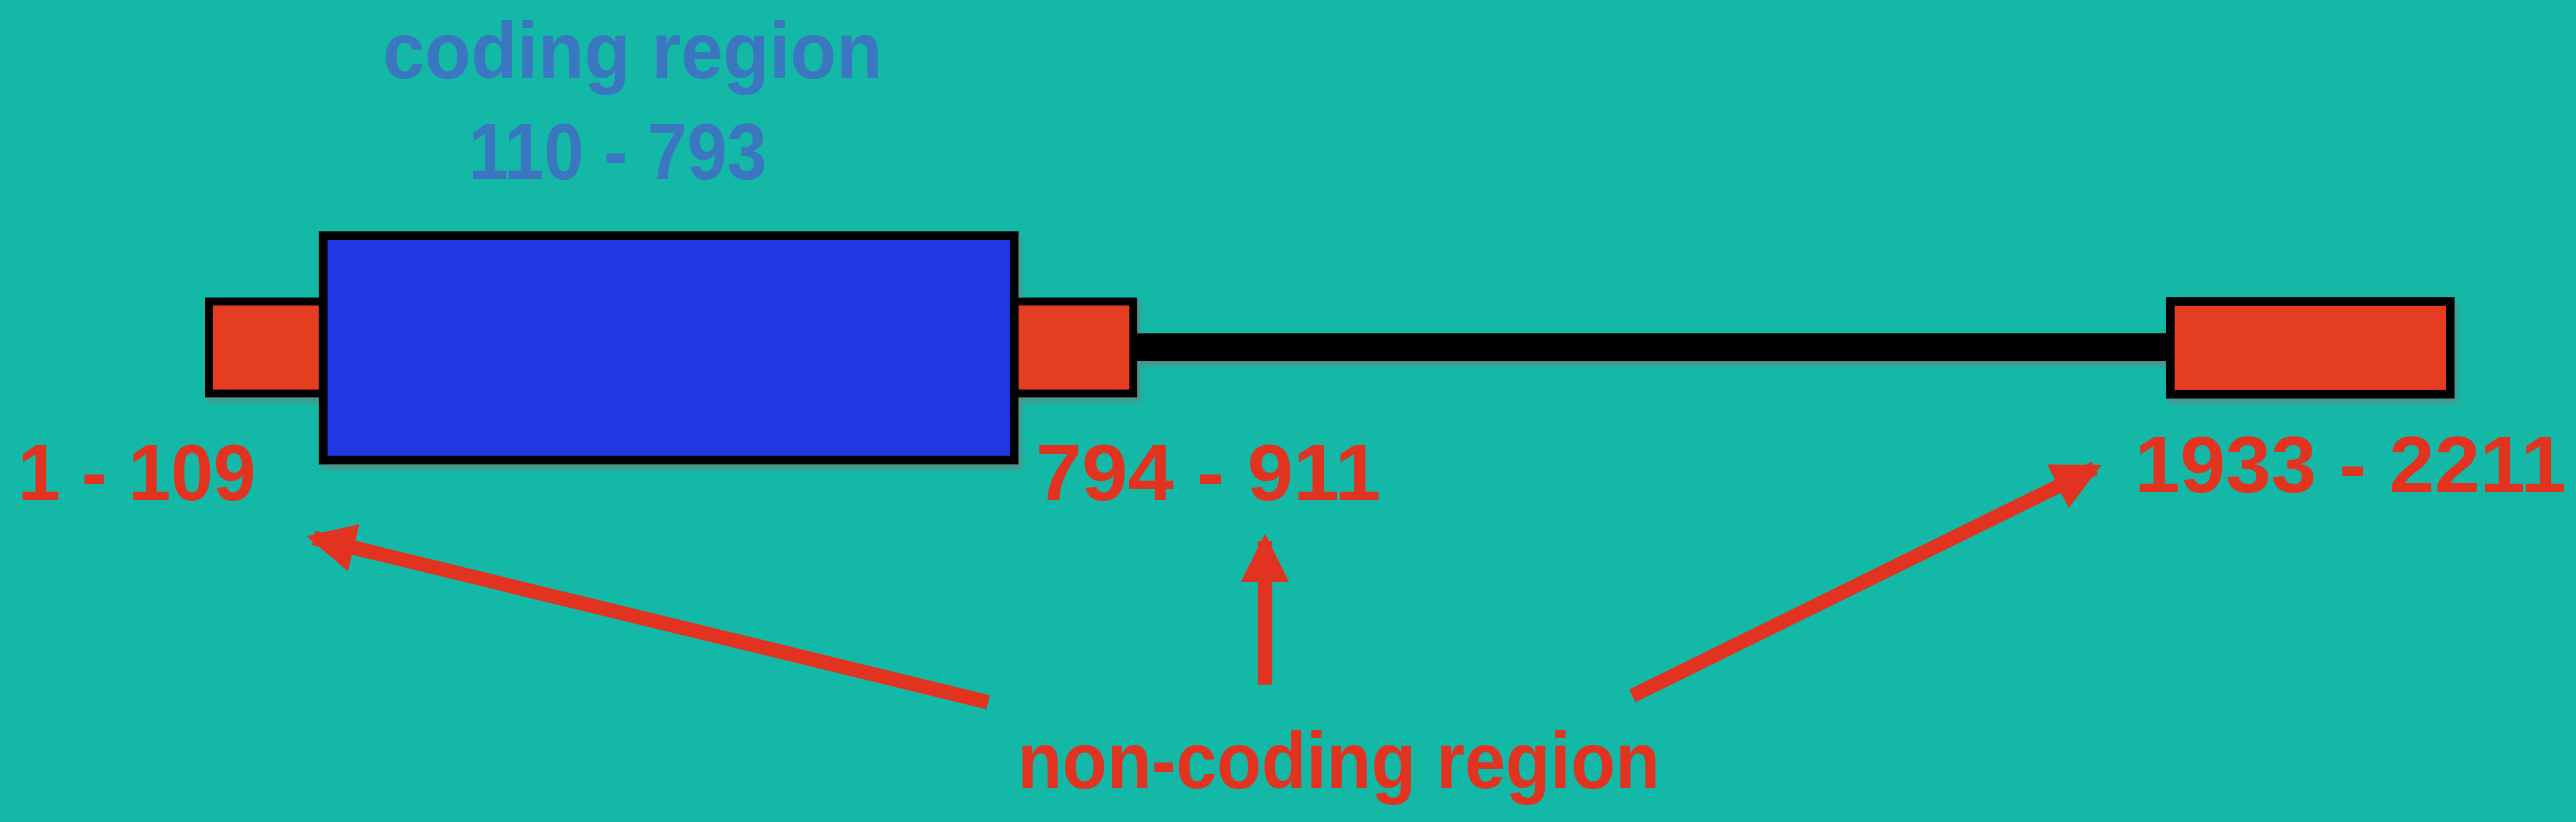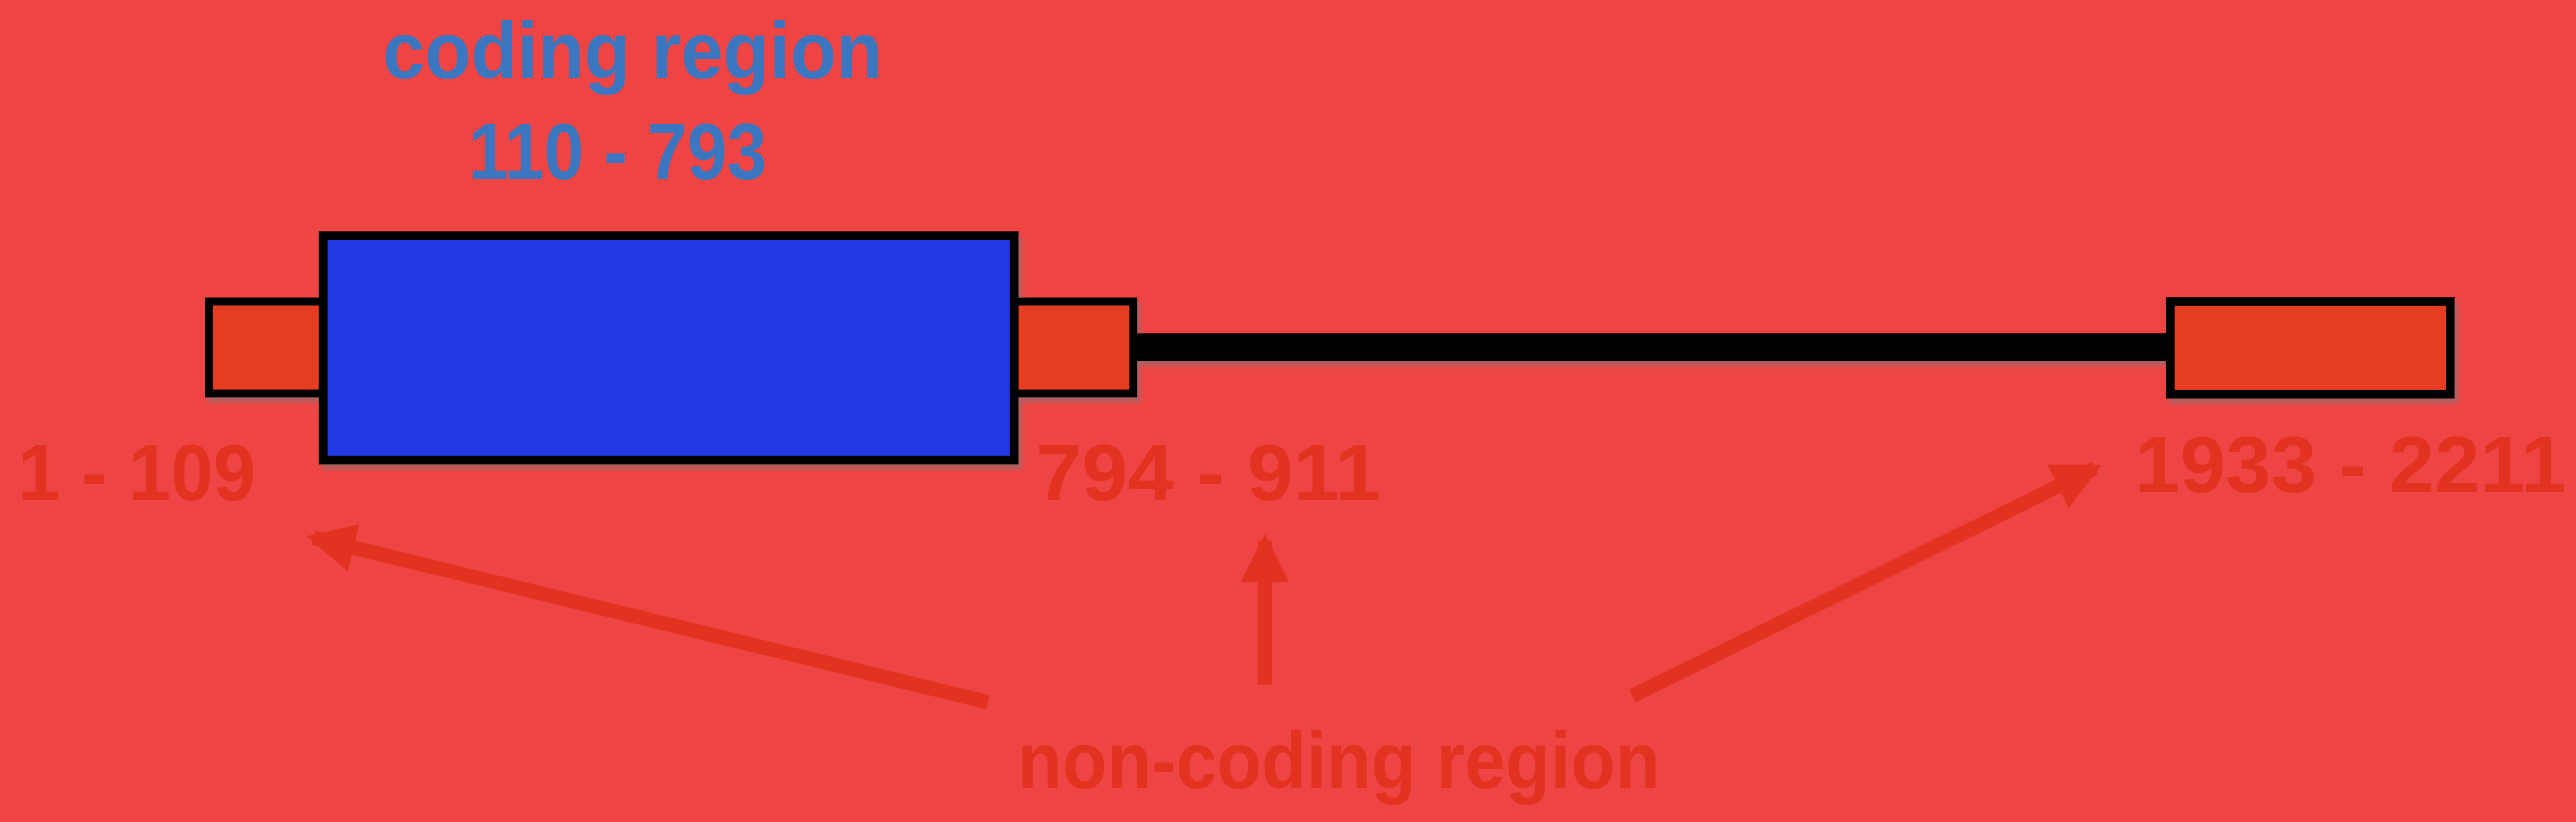--- a/index.html
+++ b/index.html
@@ -4,21 +4,21 @@
 <style>
   html, body {
     margin: 0;
     padding: 0;
     background: #ffffff;
   }
   .canvas {
     position: relative;
     width: 2576px;
     height: 822px;
-    background: #ef4444;
+    background: #14b8a6;
     overflow: hidden;
     font-family: "Liberation Sans", sans-serif;
   }
   svg text {
     font-family: "Liberation Sans", "DejaVu Sans", sans-serif;
     font-weight: bold;
   }
   .label-large { font-size: 100px; }
 </style>
 </head>

